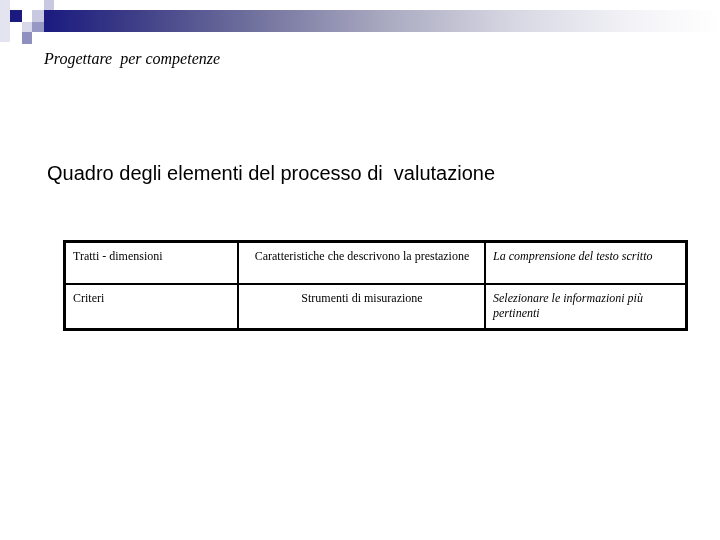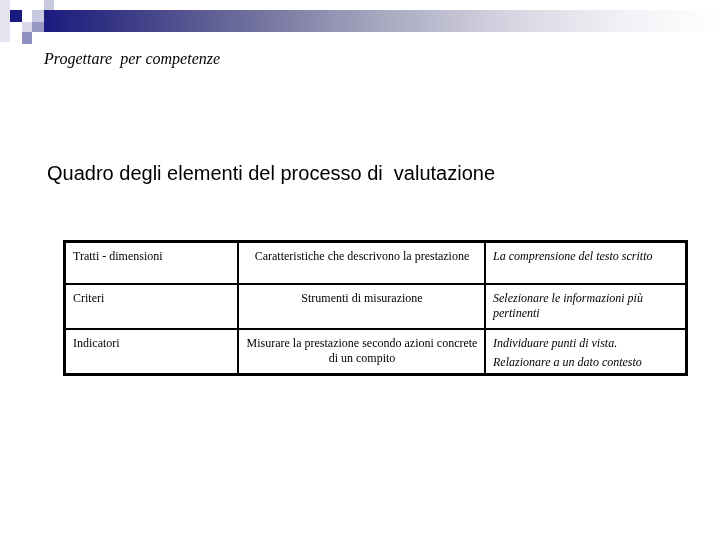--- a/index.html
+++ b/index.html
@@ -68,22 +68,14 @@
         <span class="line">La comprensione del testo scritto</span>
       </td>
     </tr>
     <tr class="r1">
       <td class="c1">Criteri</td>
       <td class="c2">Strumenti di misurazione</td>
       <td class="c3">
         <span class="line">Selezionare le informazioni più pertinenti</span>
       </td>
     </tr>
-    <tr class="r2">
-      <td class="c1">Indicatori</td>
-      <td class="c2">Misurare la prestazione secondo azioni concrete di un compito</td>
-      <td class="c3">
-        <span class="line" style="margin-bottom:4px">Individuare punti di vista.</span>
-        <span class="line">Relazionare  a  un dato contesto</span>
-      </td>
-    </tr>
   </tbody>
 </table>
 
 </body></html>

